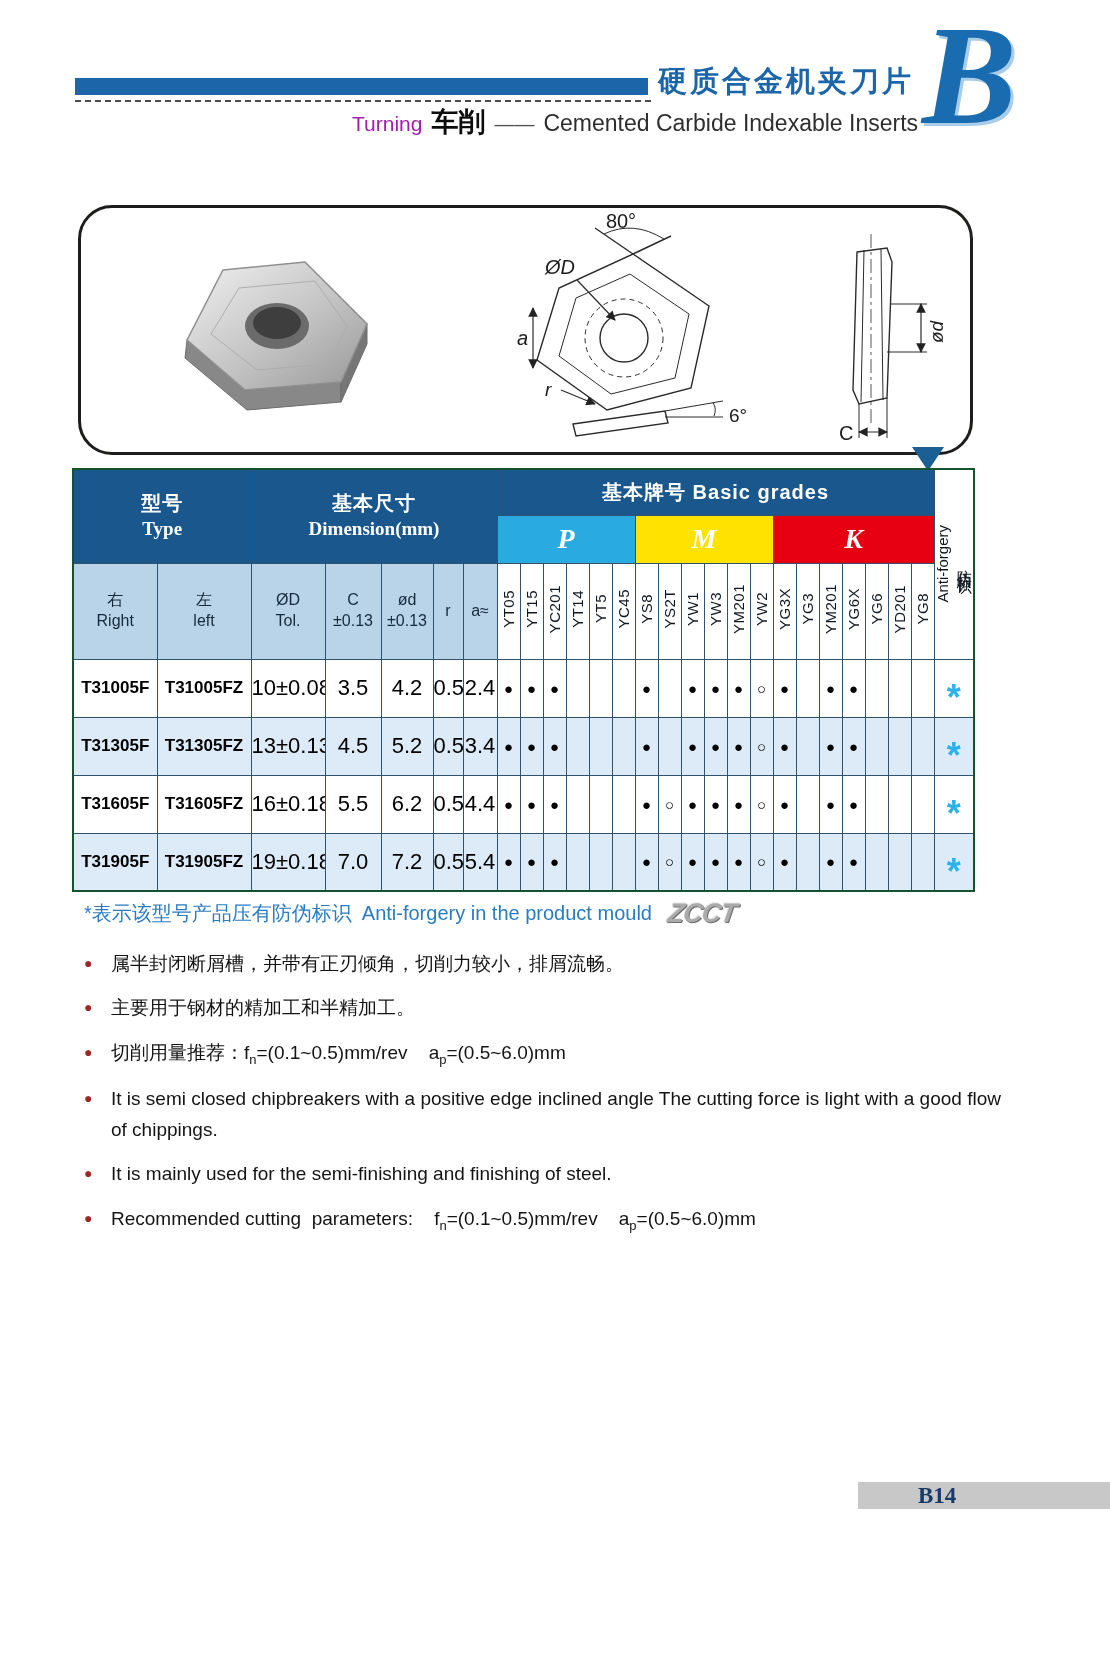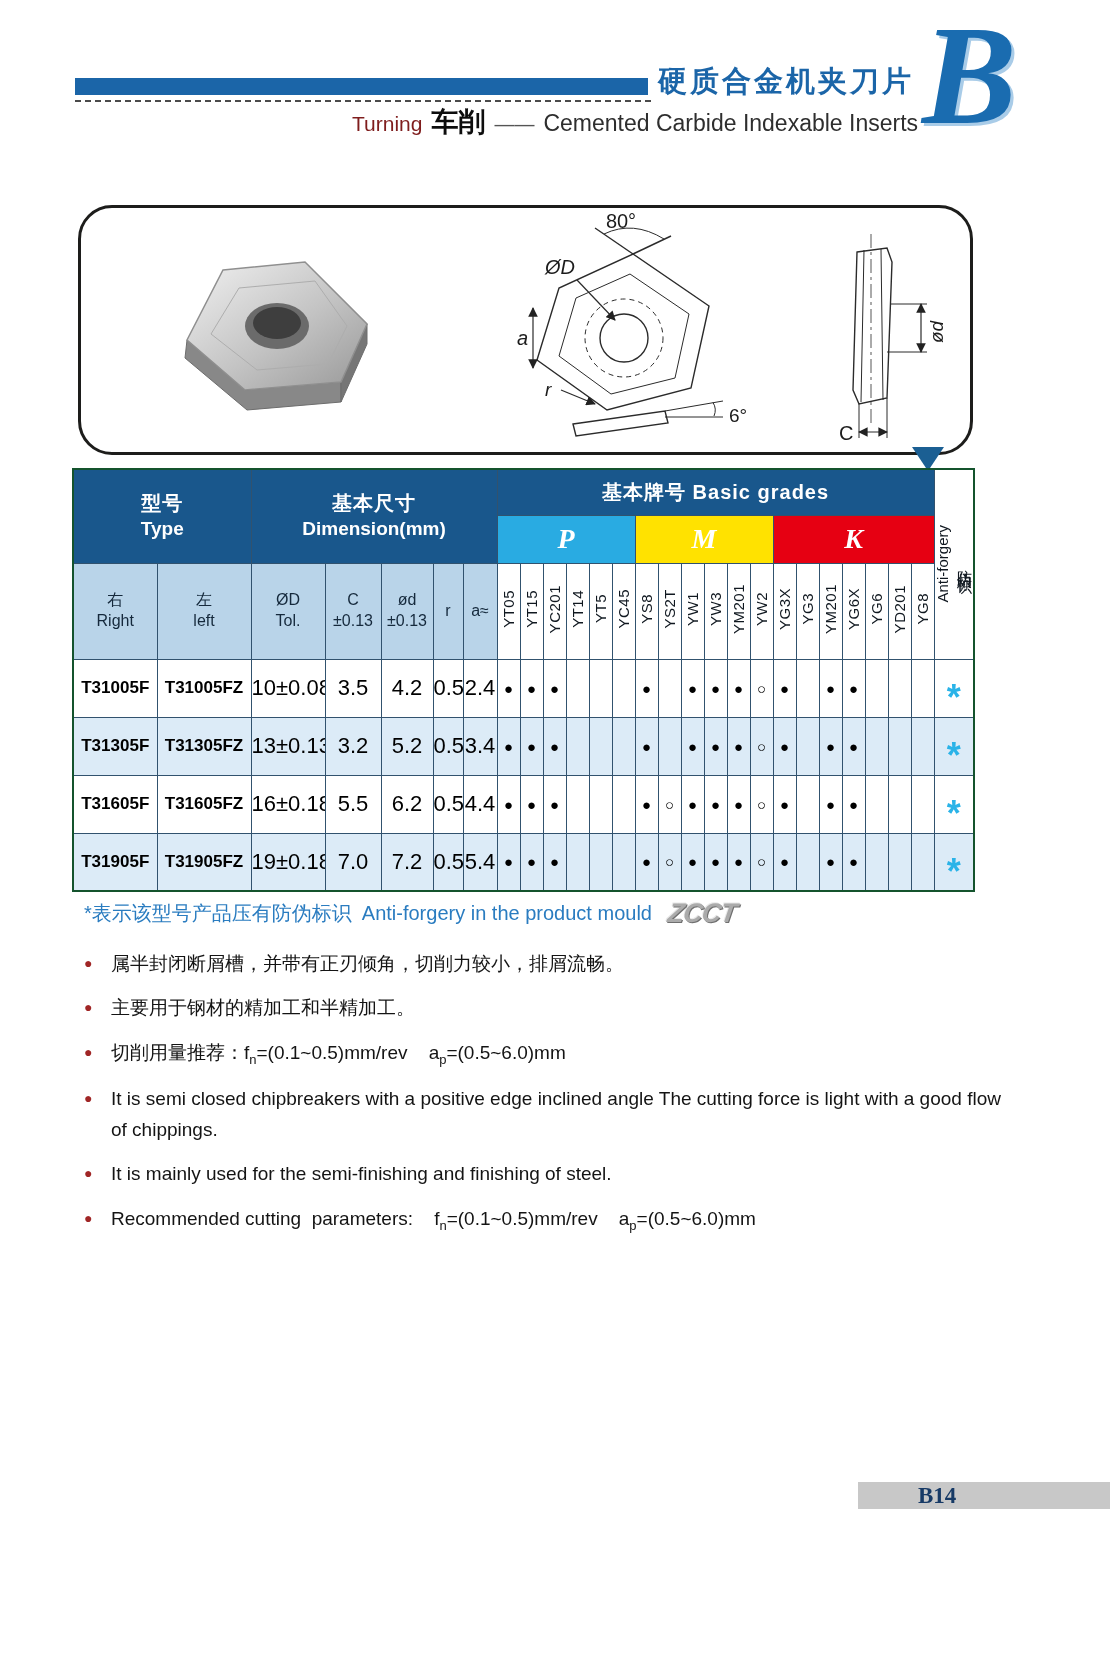--- a/index.html
+++ b/index.html
@@ -5,21 +5,21 @@
   * { margin:0; padding:0; box-sizing:border-box; }
   html,body { background:#ffffff; }
   .page { position:relative; width:1110px; height:1654px; background:#ffffff; overflow:hidden;
           font-family:"Liberation Sans","DejaVu Sans",sans-serif; color:#111; }
 
   
   .top-bar   { position:absolute; left:75px; top:78px; width:573px; height:17px; background:#1b65a8; }
   .dash-line { position:absolute; left:75px; top:100px; width:576px; border-top:2px dashed #4a4a4a; }
   .title-zh  { position:absolute; left:658px; top:62px; font-size:29px; font-weight:bold; color:#1b65a8; letter-spacing:3px; }
   .subtitle  { position:absolute; left:352px; top:104px; display:flex; align-items:baseline; gap:9px; white-space:nowrap; }
-  .subtitle .en1 { font-size:21px; color:#7f1d1d; }
+  .subtitle .en1 { font-size:21px; color:#a21caf; }
   .subtitle .zh  { font-size:27px; font-weight:bold; color:#0d0d0d; }
   .subtitle .dsh { font-size:20px; color:#555; }
   .subtitle .en2 { font-size:23px; color:#2e2e2e; }
   .logo-b { position:absolute; left:922px; top:4px; font-family:"Liberation Serif","DejaVu Serif",serif;
             font-style:italic; font-weight:bold; font-size:142px; line-height:1; color:#1a6cb0;
             text-shadow:3px 3px 0 #a9cce8; }
 
   
   .diagram-box { position:absolute; left:78px; top:205px; width:895px; height:250px;
                  border:3px solid #1d1d1b; border-radius:34px; overflow:hidden; background:#fff; }
@@ -33,21 +33,21 @@
   .main-table { position:absolute; left:72px; top:468px; width:901px; border-collapse:collapse;
                 table-layout:fixed; border:2px solid #14532d; }
   .main-table td { border:1px solid #31526e; text-align:center; vertical-align:middle; padding:0; overflow:hidden; }
   tr.row-a { height:46px; } tr.row-b { height:48px; } tr.row-c { height:96px; }
   tbody tr { height:58px; }
   tbody tr.alt { background:#dcebf7; }
   tbody td { border-top:1px dotted #8296aa; border-bottom:1px dotted #8296aa;
              border-left:1px solid #31526e; border-right:1px solid #31526e; }
   .head-cell { background:#19578c; color:#fff; font-weight:bold; }
   .head-cell .zh { font-size:20px; line-height:1.35; letter-spacing:1px; }
-  .head-cell .en { font-size:19px; line-height:1.3; }
+  .head-cell .en { font-size:19px; line-height:1.3;font-family:Liberation Serif, serif; }
   .p-cell { background:#29abe2; } .m-cell { background:#ffe200; } .k-cell { background:#e60012; }
   .pmk { color:#fff; font-style:italic; font-weight:bold; font-size:28px;
          font-family:"Liberation Serif","DejaVu Serif",serif; }
   .sub-cell { background:#b9d4e9; color:#15293c; font-size:16px; line-height:1.3; }
   .grade-name-cell { background:#fff; }
   .vtext { display:inline-block; writing-mode:vertical-rl; transform:rotate(180deg);
            font-size:15px; color:#101820; letter-spacing:0.5px; }
   .anti-head { background:#fff; }
   .anti-head-inner { display:flex; align-items:center; justify-content:center; gap:3px; height:100%; }
   .anti-en-v { writing-mode:vertical-rl; transform:rotate(180deg); font-size:15px; color:#101820; }
@@ -288,21 +288,21 @@
           <td class="dot-cell">●</td>
           <td class="dot-cell"></td>
           <td class="dot-cell"></td>
           <td class="dot-cell"></td>
           <td class="anti-cell"><span class="anti-star">*</span></td>
         </tr>
         <tr class="alt">
           <td class="type-cell">T31305F</td>
           <td class="type-cell">T31305FZ</td>
           <td class="num-cell">13±0.13</td>
-          <td class="num-cell">3.2</td>
+          <td class="num-cell">4.5</td>
           <td class="num-cell">5.2</td>
           <td class="num-cell">0.5</td>
           <td class="num-cell">3.4</td>
           <td class="dot-cell">●</td>
           <td class="dot-cell">●</td>
           <td class="dot-cell">●</td>
           <td class="dot-cell"></td>
           <td class="dot-cell"></td>
           <td class="dot-cell"></td>
           <td class="dot-cell">●</td>

